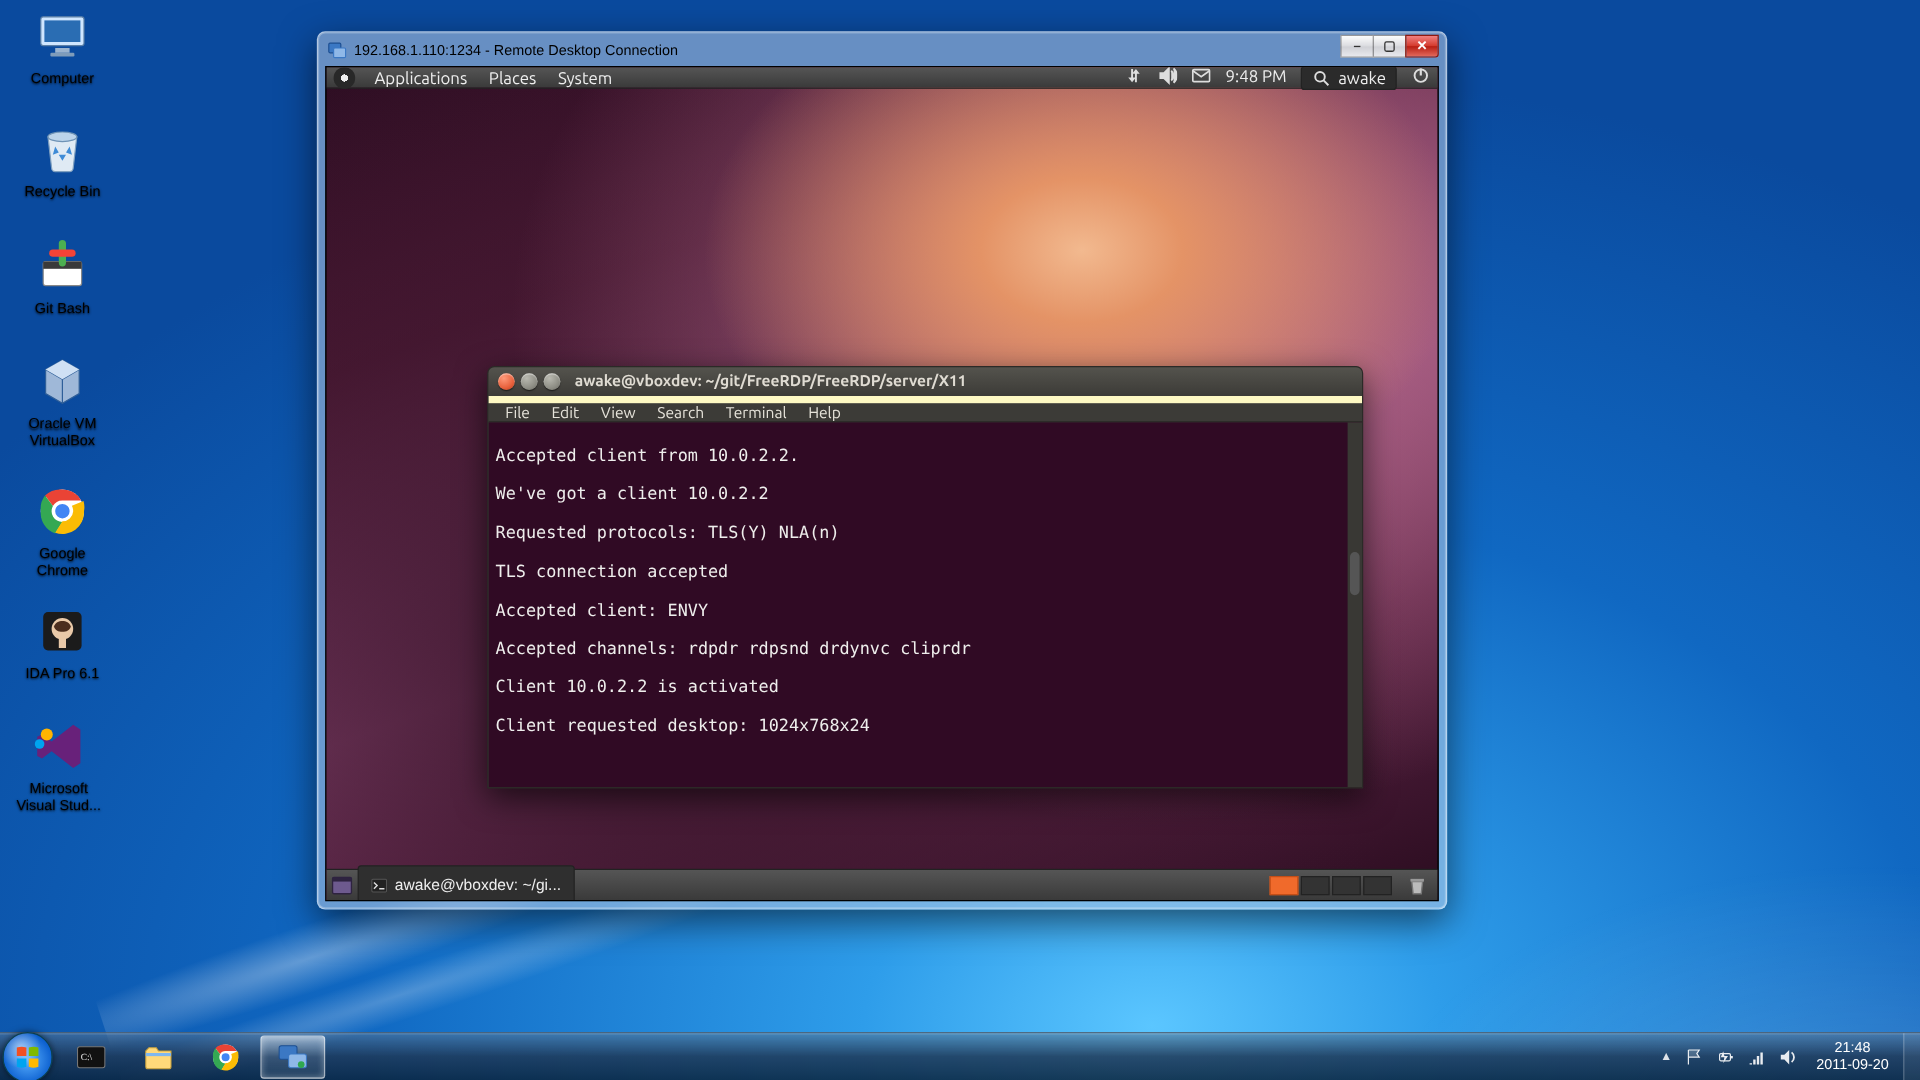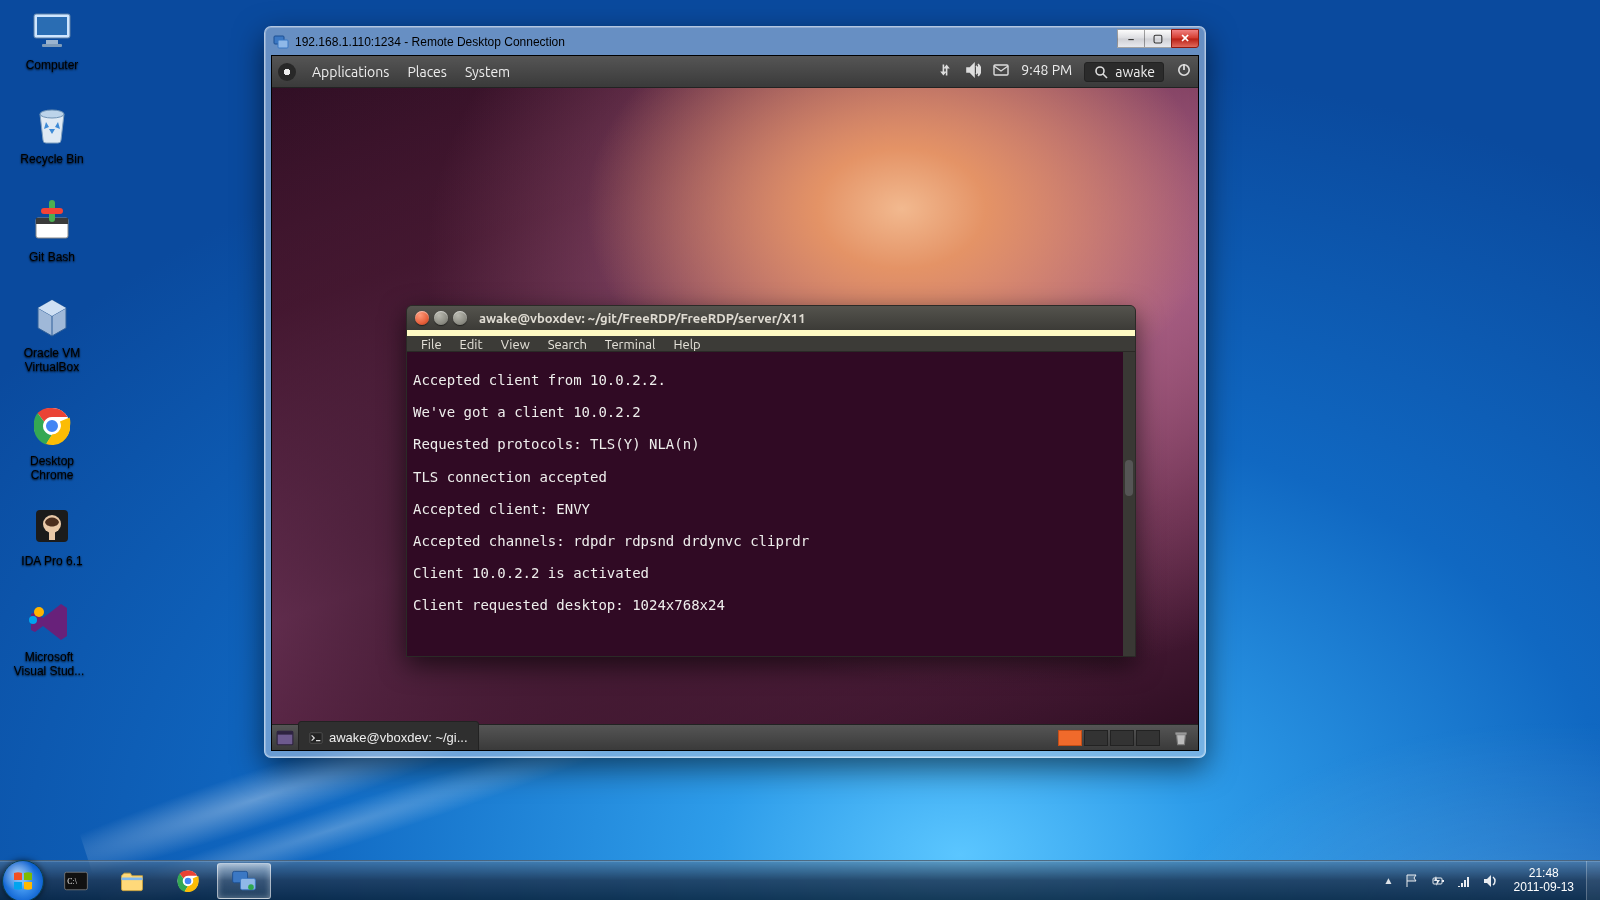--- a/index.html
+++ b/index.html
@@ -92,21 +92,21 @@
   #ubuntu{
     position:absolute; inset:0;
     background:
       radial-gradient(ellipse 700px 500px at 68% 22%, #f2b98f 0%, #e49366 12%, transparent 45%),
       radial-gradient(ellipse 900px 700px at 75% 30%, #b66a8a 0%, transparent 60%),
       radial-gradient(ellipse 900px 800px at 30% 70%, #3a152b 0%, transparent 70%),
       linear-gradient(160deg,#2c0d22 0%, #4b1934 25%, #7a3a62 45%, #8b4672 55%, #5a2344 75%, #2a0c1f 100%);
   }
   
   #gtop{
-    height:32px;background:linear-gradient(to bottom,#555,#3a3a3a);
+    height:18px;background:linear-gradient(to bottom,#555,#3a3a3a);
     border-bottom:1px solid #222;display:flex;align-items:center;color:#eee;font-size:14px;
     padding:0 6px;gap:2px;font-family:"Ubuntu","Segoe UI",sans-serif;
   }
   #gtop .ub-logo{width:18px;height:18px;border-radius:50%;background:#282828;margin-right:6px;position:relative;}
   #gtop .ub-logo::before{content:"";position:absolute;inset:3px;border-radius:50%;background:radial-gradient(circle,#eee 35%,transparent 36%);}
   #gtop .menu{padding:0 8px;height:100%;display:flex;align-items:center;}
   #gtop .right{margin-left:auto;display:flex;align-items:flex-start;gap:12px;}
   #gtop .ic{width:16px;height:16px;fill:#ddd;}
   #gtop .search-pill{display:flex;align-items:center;gap:6px;background:#2b2b2b;border:1px solid #222;border-radius:3px;padding:1px 8px;}
   
@@ -216,21 +216,21 @@
   <div class="glyph">
     <svg viewBox="0 0 48 48">
         <circle cx="24" cy="24" r="18" fill="#fff"></circle>
         <path d="M24 6a18 18 0 0 1 15.6 9H24a9 9 0 0 0-7.9 4.7L9.5 11A18 18 0 0 1 24 6z" fill="#ea4335"></path>
         <path d="M6 24a18 18 0 0 1 3.5-13l6.6 8.7A9 9 0 0 0 24 33l-6 9.6A18 18 0 0 1 6 24z" fill="#34a853"></path>
         <path d="M42 24a18 18 0 0 1-24 18l6-9.6A9 9 0 0 0 33 24c0-1.6-.4-3.1-1.1-4.5l9.7-4A18 18 0 0 1 42 24z" fill="#fbbc05"></path>
         <circle cx="24" cy="24" r="7" fill="#4285f4"></circle>
         <circle cx="24" cy="24" r="7" fill="none" stroke="#fff" stroke-width="2"></circle>
       </svg>
   </div>
-  <div class="lbl" style="white-space:pre-line">Desktop
+  <div class="lbl" style="white-space:pre-line">Google
 Chrome</div>
 </div>
 
 <div class="dicon" style="left:4px;top:502px">
   <div class="glyph">
     <svg viewBox="0 0 48 48">
         <rect x="8" y="8" width="32" height="32" rx="4" fill="#1b1b1b"></rect>
         <circle cx="24" cy="22" r="9" fill="#e9c9a8"></circle>
         <path d="M17 20c2-6 12-6 14 0-1 6-13 6-14 0z" fill="#4b2e1e"></path>
         <rect x="21" y="30" width="6" height="8" fill="#e9c9a8"></rect>
@@ -410,17 +410,17 @@
       </svg>
     <svg class="ic" viewBox="0 0 16 16">
         <path d="M2 13h2v1H2zM5 10h2v4H5zM8 7h2v7H8zM11 4h2v10h-2z" fill="#fff"></path>
       </svg>
     <svg class="ic" viewBox="0 0 16 16">
         <path d="M2 6h3l4-4v12l-4-4H2z" fill="#fff"></path>
         <path d="M11 4a5 5 0 010 8" fill="none" stroke="#fff" stroke-width="1.5"></path>
       </svg>
     <div class="clock">
       <span>21:48</span>
-      <span>2011-09-13</span>
+      <span>2011-09-20</span>
     </div>
   </div>
   <div class="show-desktop"></div>
 </div>
 
 </body></html>

